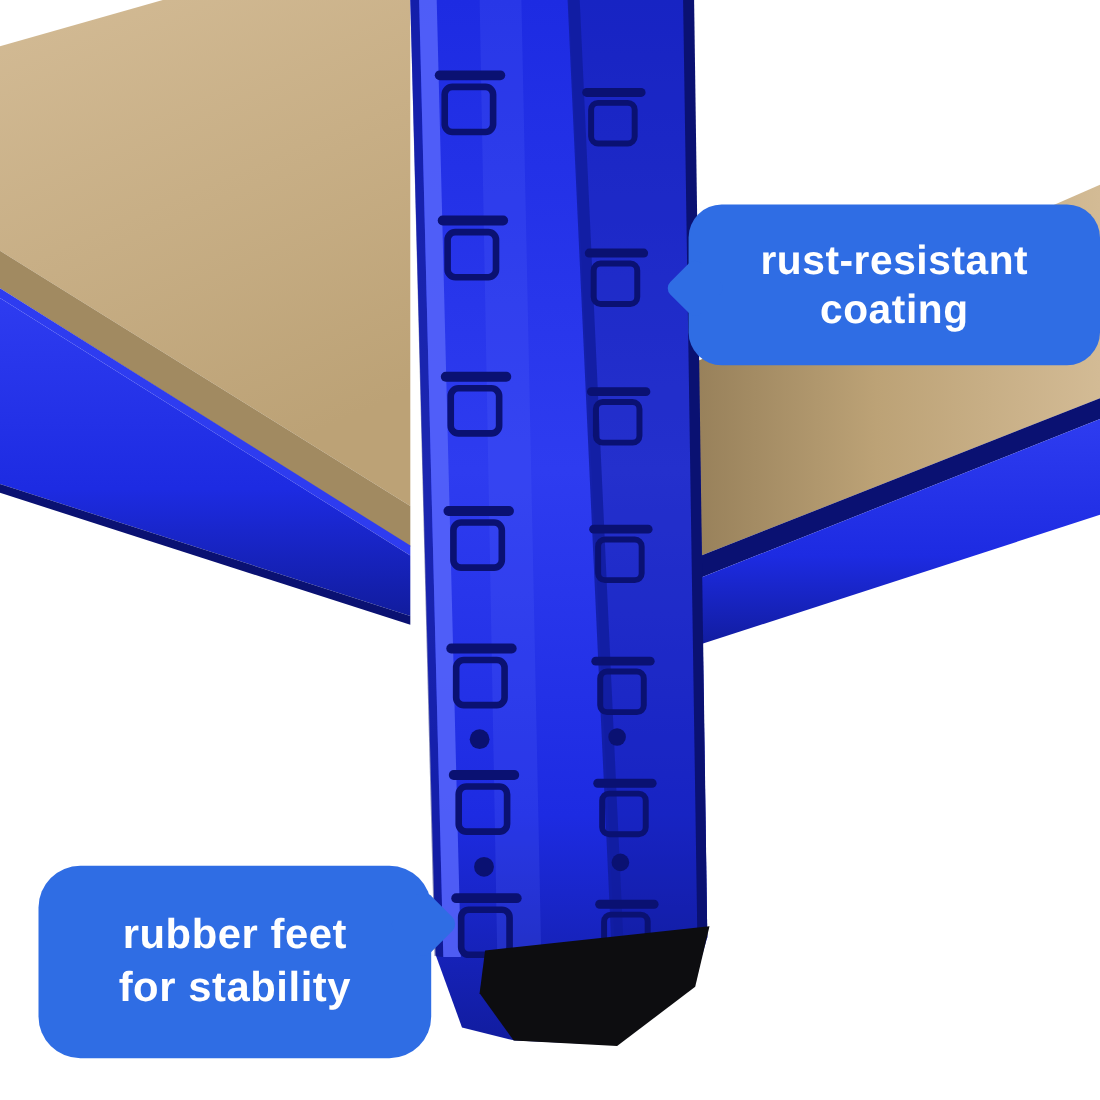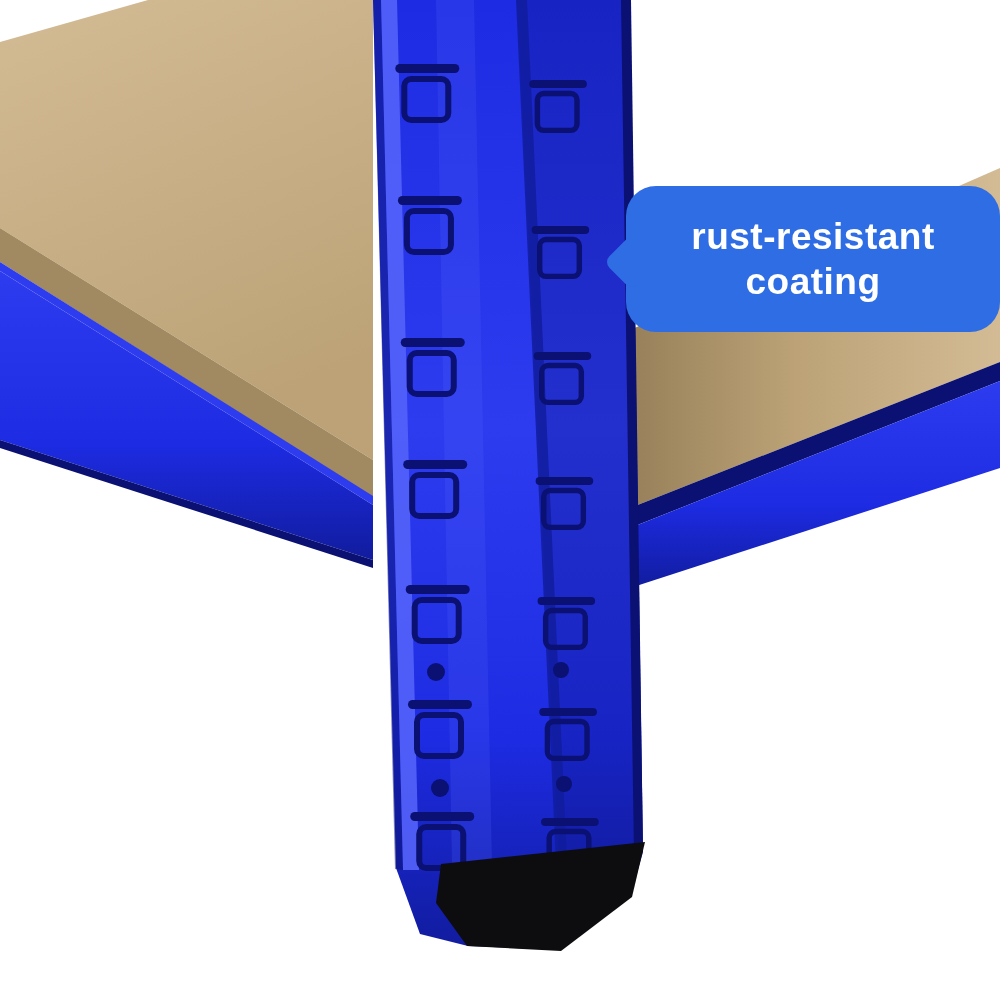--- a/index.html
+++ b/index.html
@@ -145,14 +145,18 @@
       </g>
 
     <polygon points="441,864 645,842 632,897 561,951 467,946 436,903" fill="#0d0d10"></polygon>
   </svg>
 
   <div class="callout callout-coating">
     <span class="callout-text">rust-resistant
 coating</span>
   </div>
 
+  <div class="callout callout-feet">
+    <span class="callout-text">rubber feet
+for stability</span>
+  </div>
 
 </div>
 
 </body></html>

